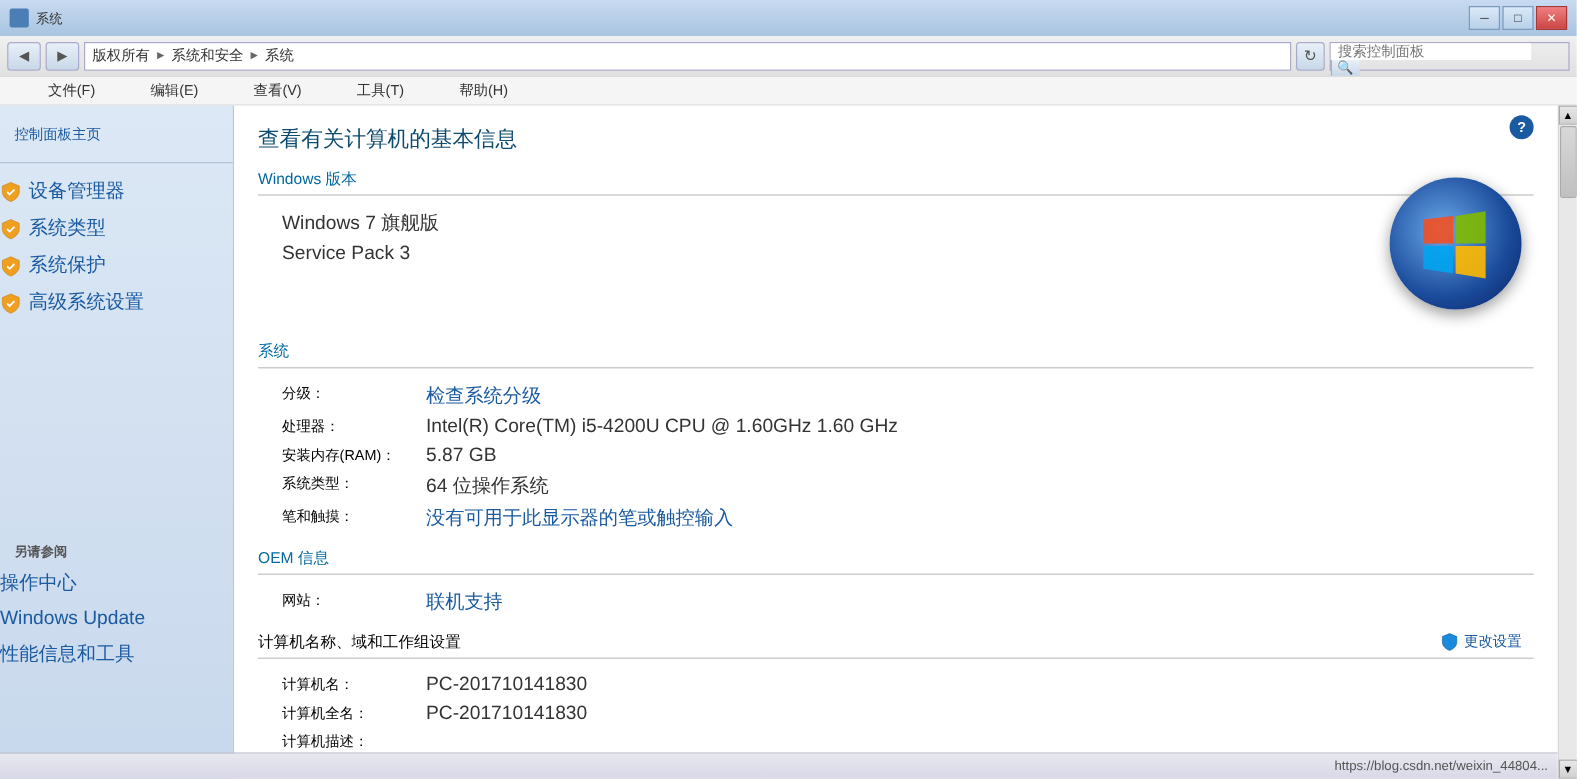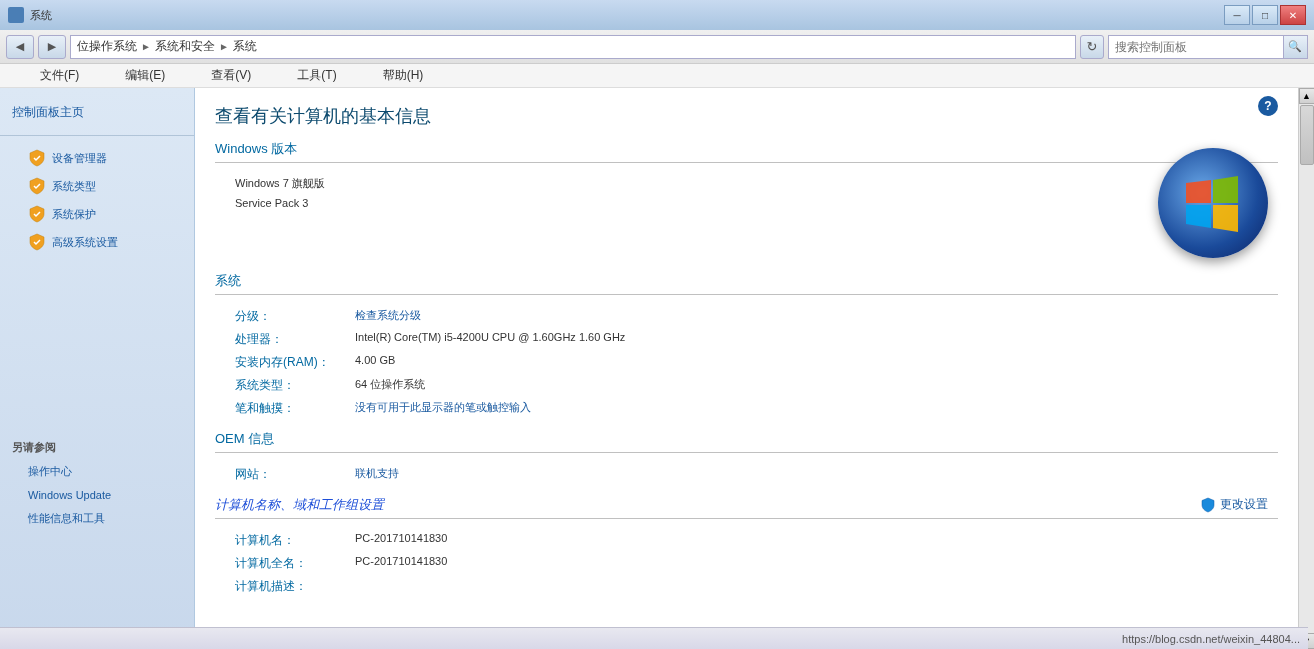--- a/index.html
+++ b/index.html
@@ -14,65 +14,65 @@
     .titlebar-btn { width: 26px; height: 20px; border: 1px solid #7a9cc0; background: linear-gradient(to bottom, #daeaf8, #b8d0e8); display: flex; align-items: center; justify-content: center; cursor: pointer; font-size: 10px; color: #333; }
     .titlebar-btn.close { background: linear-gradient(to bottom, #f08080, #cc4444); color: white; border-color: #aa3333; }
 
     
     .addressbar { background: linear-gradient(to bottom, #f0f0f0, #e0e0e0); height: 34px; display: flex; align-items: center; padding: 0 6px; gap: 4px; border-bottom: 1px solid #ccc; }
     .nav-btn { width: 28px; height: 24px; background: linear-gradient(to bottom, #e8f0f8, #c8d8e8); border: 1px solid #aac; border-radius: 3px; display: flex; align-items: center; justify-content: center; cursor: pointer; font-size: 11px; color: #555; }
     .address-path { flex: 1; height: 24px; border: 1px solid #aac; background: white; display: flex; align-items: center; padding: 0 6px; font-size: 12px; gap: 4px; }
     .breadcrumb-part { color: #333; }
     .breadcrumb-arrow { color: #666; font-size: 10px; }
     .refresh-btn { width: 24px; height: 24px; background: linear-gradient(to bottom, #e8f0f8, #c8d8e8); border: 1px solid #aac; border-radius: 3px; display: flex; align-items: center; justify-content: center; cursor: pointer; font-size: 13px; color: #555; }
-    .search-box { width: 200px; height: 24px; border: 1px solid #aac; display: flex; align-items: flex-start; }
+    .search-box { width: 200px; height: 24px; border: 1px solid #aac; display: flex; align-items: flex-start; flex-direction: column; }
     .search-input { flex: 1; border: none; outline: none; padding: 0 6px; font-size: 12px; background: white; height: 100%; }
     .search-icon-btn { width: 24px; height: 100%; background: linear-gradient(to bottom, #e8f0f8, #c8d8e8); border-left: 1px solid #aac; display: flex; align-items: center; justify-content: center; cursor: pointer; color: #555; font-size: 11px; }
 
     
     .menubar { background: #f5f5f5; height: 24px; display: flex; align-items: center; padding: 0 4px; border-bottom: 1px solid #ddd; gap: 2px; }
     .menu-item { padding: 2px 8px; font-size: 12px; color: #333; cursor: pointer; border-radius: 2px; margin-left: 28px; }
 
     
     .main-layout { display: flex; height: calc(649px - 30px - 34px - 24px); }
 
     
     .sidebar { width: 195px; background: linear-gradient(to bottom, #dce8f5, #c8d8ec); border-right: 1px solid #b0c8e0; padding: 10px 0; overflow-y: auto; flex-shrink: 0; }
     .sidebar-section { padding: 6px 12px; font-size: 12px; font-weight: normal; color: #1a5aa0; cursor: pointer; }
-    .sidebar-item { display: flex; align-items: center; gap: 6px; padding: 5px 28px; font-size: 11px; color: #1a5aa0; cursor: pointer; text-decoration: none; }
+    .sidebar-item { display: flex; align-items: center; gap: 6px; padding: 5px 0; font-size: 16px; color: #1a5aa0; cursor: pointer; text-decoration: none; }
     .sidebar-icon { width: 18px; height: 18px; flex-shrink: 0; border-radius: 2px; }
     .sidebar-divider { height: 1px; background: #b0c4d8; margin: 8px 0; }
     .sidebar-also { padding: 4px 12px; font-size: 11px; color: #555; font-weight: bold; }
 
     
     .content { flex: 1; background: white; overflow-y: auto; padding: 16px 20px; position: relative; }
     .help-icon { position: absolute; top: 8px; right: 20px; width: 20px; height: 20px; border-radius: 50%; background: #1a5aa0; color: white; display: flex; align-items: center; justify-content: center; font-size: 12px; font-weight: bold; cursor: pointer; }
 
     .page-title { font-size: 18px; color: #0c4a6e; font-weight: normal; margin-bottom: 12px; font-family: Liberation Mono, monospace; }
     .section-header { font-size: 13px; color: #0369a1; margin: 10px 0 4px 0; }
     .section-line { border: none; border-top: 1px solid #c0c0c0; margin-bottom: 10px; }
 
     .info-row { display: flex; align-items: flex-start; padding: 3px 0; margin-left: 20px; }
-    .info-label { width: 120px; color: #0369a1; font-size: 12px; flex-shrink: 0; }
-    .info-value { color: #333; font-size: 11px; flex: 1; }
+    .info-label { width: 120px; color: #000000; font-size: 12px; flex-shrink: 0; }
+    .info-value { color: #333; font-size: 16px; flex: 1; }
     .info-value.link { color: #1a5aa0; text-decoration: none; cursor: pointer; }
 
     .windows-logo { position: absolute; right: 40px; top: 140px; }
     .logo-circle { width: 110px; height: 110px; border-radius: 50%; background: radial-gradient(circle at 40% 40%, #6aa8e8, #1a4a9a 60%, #0a2060); display: flex; align-items: center; justify-content: center; box-shadow: 0 4px 12px rgba(0,0,0,0.4); }
     .comp-section-header { font-size: 13px; color: #1a4a80; margin-bottom: 4px; }
     .change-settings-link { display: flex; align-items: center; gap: 4px; color: #1a5aa0; font-size: 12px; cursor: pointer; text-decoration: none; position: absolute; right: 40px; }
 
     
     .scrollbar-area { width: 16px; background: #f0f0f0; border-left: 1px solid #ccc; display: flex; flex-direction: column; align-items: center; }
     .scroll-btn { width: 16px; height: 16px; background: linear-gradient(to bottom, #e8e8e8, #d0d0d0); border: 1px solid #aaa; display: flex; align-items: center; justify-content: center; font-size: 9px; cursor: pointer; }
     .scroll-track { flex: 1; width: 100%; background: #e8e8e8; }
     .scroll-thumb { width: 14px; height: 60px; background: linear-gradient(to bottom, #d8d8d8, #c0c0c0); border: 1px solid #aaa; margin: 1px auto; border-radius: 2px; }
 
     
-    .statusbar { position: absolute; bottom: 0; left: 0; right: 6px; height: 22px; background: linear-gradient(to bottom, #e8e8f0, #d8d8e8); border-top: 1px solid #c0c0d0; display: flex; align-items: center; padding: 0 8px; font-size: 11px; color: #555; justify-content: flex-end; }
+    .statusbar { position: absolute; bottom: 0; left: 0; right: 16px; height: 22px; background: linear-gradient(to bottom, #e8e8f0, #d8d8e8); border-top: 1px solid #c0c0d0; display: flex; align-items: center; padding: 0 8px; font-size: 11px; color: #555; justify-content: flex-end; }
 
     
     .comp-name-section-wrapper { position: relative; }
   </style>
 </head>
 <body>
 
 <div class="titlebar">
   <div class="titlebar-left">
     <div class="titlebar-icon"></div>
@@ -82,21 +82,21 @@
     <div class="titlebar-btn">─</div>
     <div class="titlebar-btn">□</div>
     <div class="titlebar-btn close">✕</div>
   </div>
 </div>
 
 <div class="addressbar">
   <div class="nav-btn">◀</div>
   <div class="nav-btn">▶</div>
   <div class="address-path">
-    <span class="breadcrumb-part">位操作系统</span>
+    <span class="breadcrumb-part">版权所有</span>
     <span class="breadcrumb-arrow">►</span>
     <span class="breadcrumb-part">系统和安全</span>
     <span class="breadcrumb-arrow">►</span>
     <span class="breadcrumb-part">系统</span>
   </div>
   <div class="refresh-btn">↻</div>
   <div class="search-box">
     <input class="search-input" type="text" placeholder="搜索控制面板" style="">
     <div class="search-icon-btn">🔍</div>
   </div>
@@ -199,41 +199,41 @@
     <div class="info-row">
       <span class="info-label">分级：</span>
       <a class="info-value link">检查系统分级</a>
     </div>
     <div class="info-row">
       <span class="info-label">处理器：</span>
       <span class="info-value">Intel(R) Core(TM) i5-4200U CPU @ 1.60GHz   1.60 GHz</span>
     </div>
     <div class="info-row">
       <span class="info-label">安装内存(RAM)：</span>
-      <span class="info-value">4.00 GB</span>
+      <span class="info-value">5.87 GB</span>
     </div>
     <div class="info-row">
       <span class="info-label">系统类型：</span>
       <span class="info-value">64 位操作系统</span>
     </div>
     <div class="info-row">
       <span class="info-label">笔和触摸：</span>
       <a class="info-value link">没有可用于此显示器的笔或触控输入</a>
     </div>
 
     <div class="section-header" style="margin-top:10px;">OEM 信息</div>
     <hr class="section-line">
 
     <div class="info-row">
       <span class="info-label">网站：</span>
       <a class="info-value link">联机支持</a>
     </div>
 
     <div class="comp-name-section-wrapper">
-      <div class="comp-section-header" style="color:#1d4ed8; font-size:13px; margin-top:10px; margin-bottom:4px;font-style:italic;">计算机名称、域和工作组设置</div>
+      <div class="comp-section-header" style="color:#000000; font-size:13px; margin-top:10px; margin-bottom:4px;">计算机名称、域和工作组设置</div>
       <hr class="section-line">
 
       <a class="change-settings-link" style="position:absolute; right:10px; top:0px;">
         <svg width="16" height="16" viewBox="0 0 16 16">
           <path d="M8 1 L14 3.5 L14 8 C14 11.5 11 14 8 15 C5 14 2 11.5 2 8 L2 3.5 Z" fill="#1a8adc" stroke="#0a5aaa" stroke-width="0.5"></path>
         </svg>
         <span>更改设置</span>
       </a>
 
       <div class="info-row">

